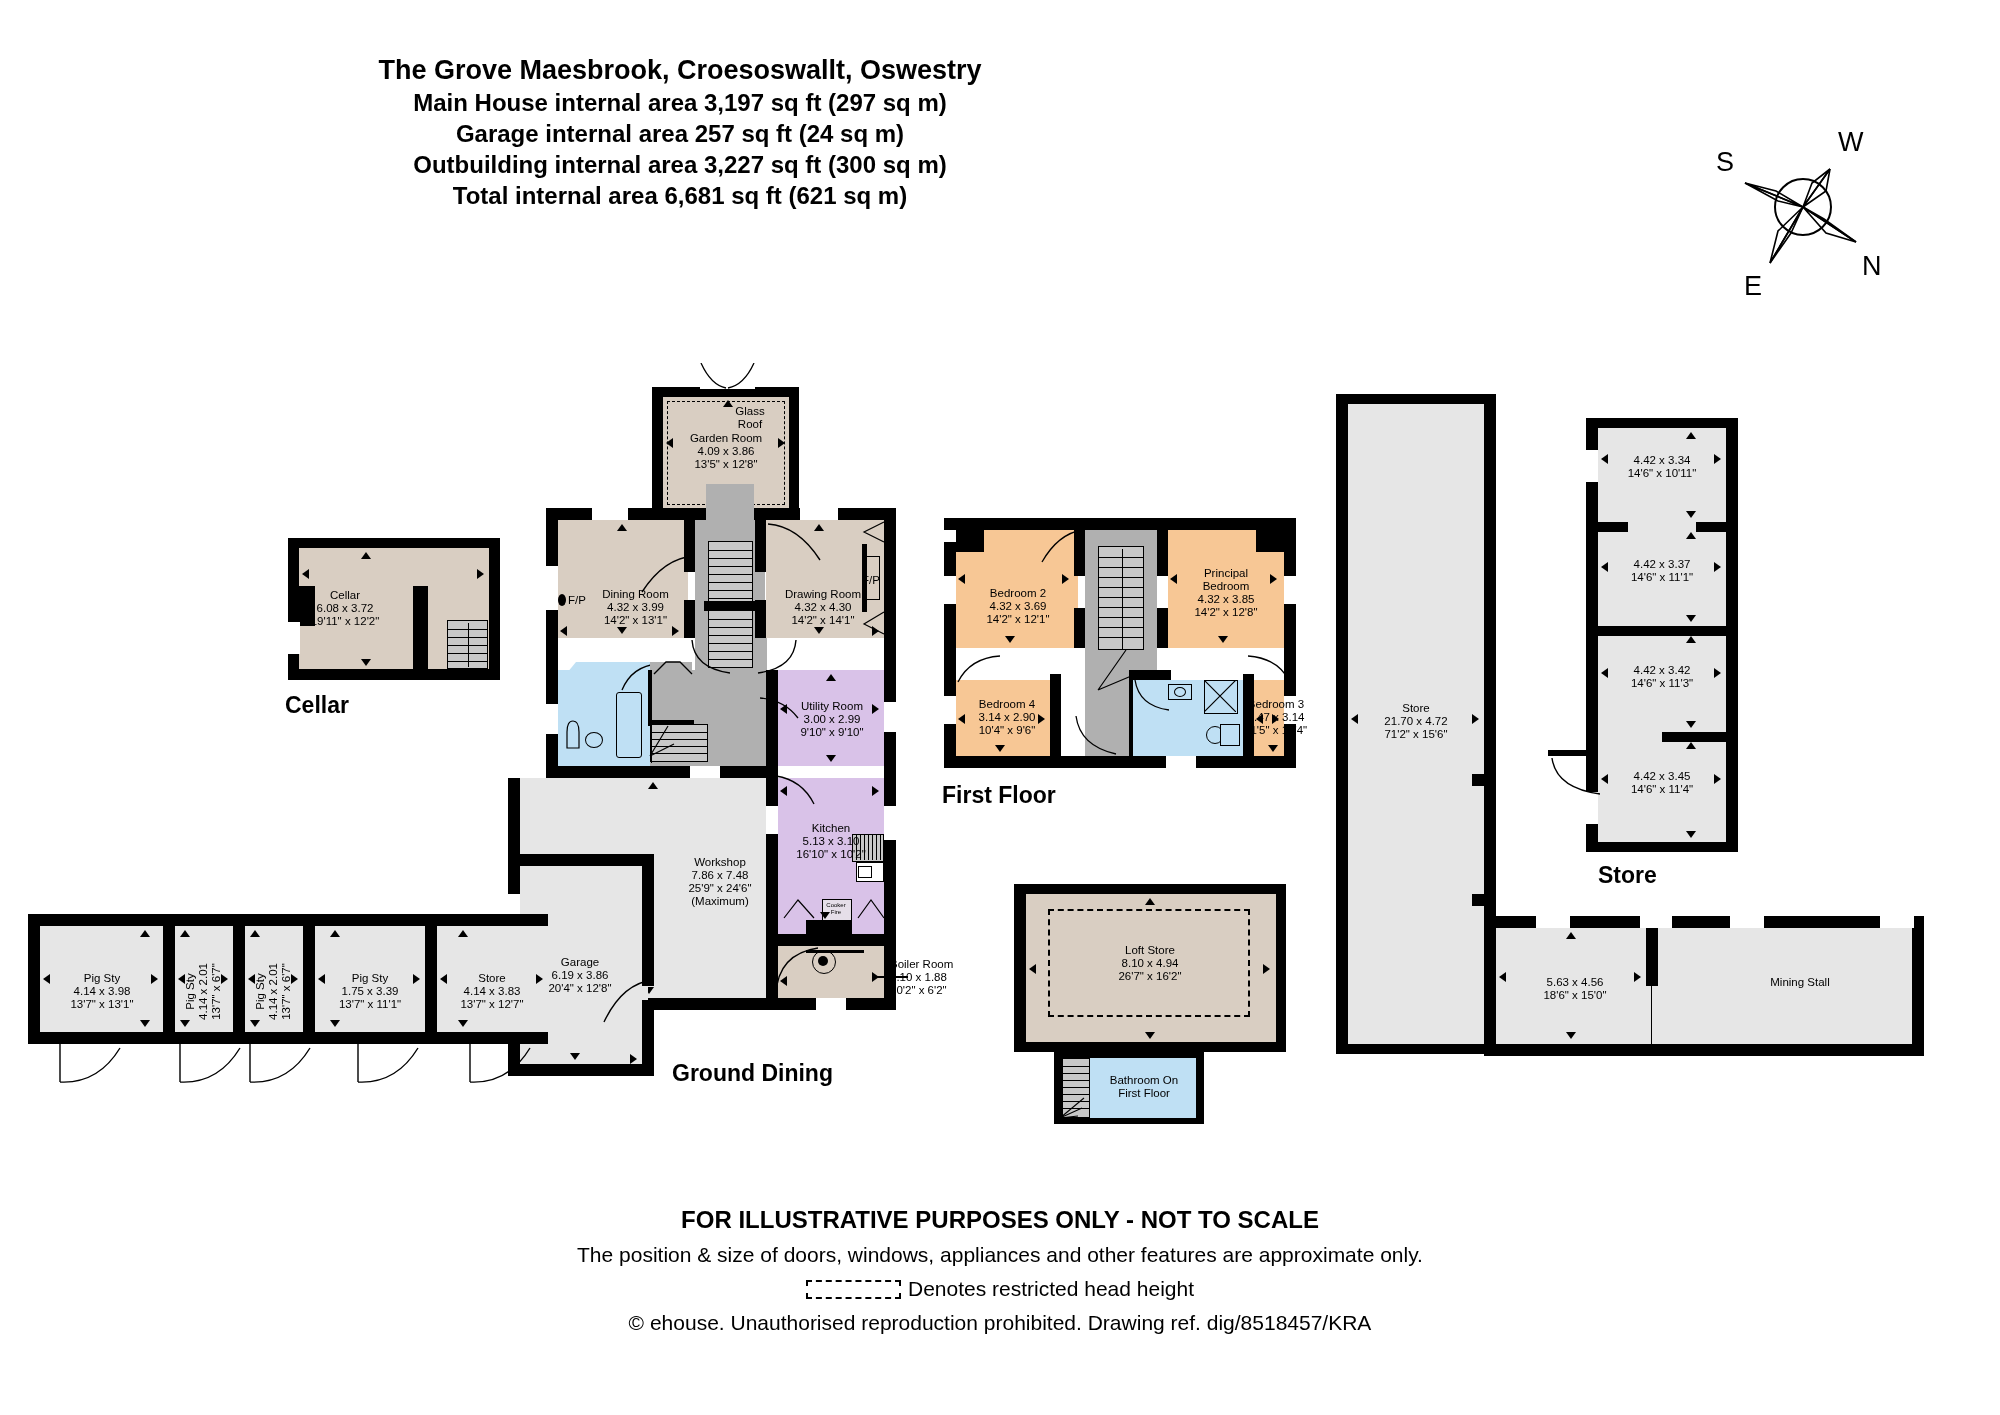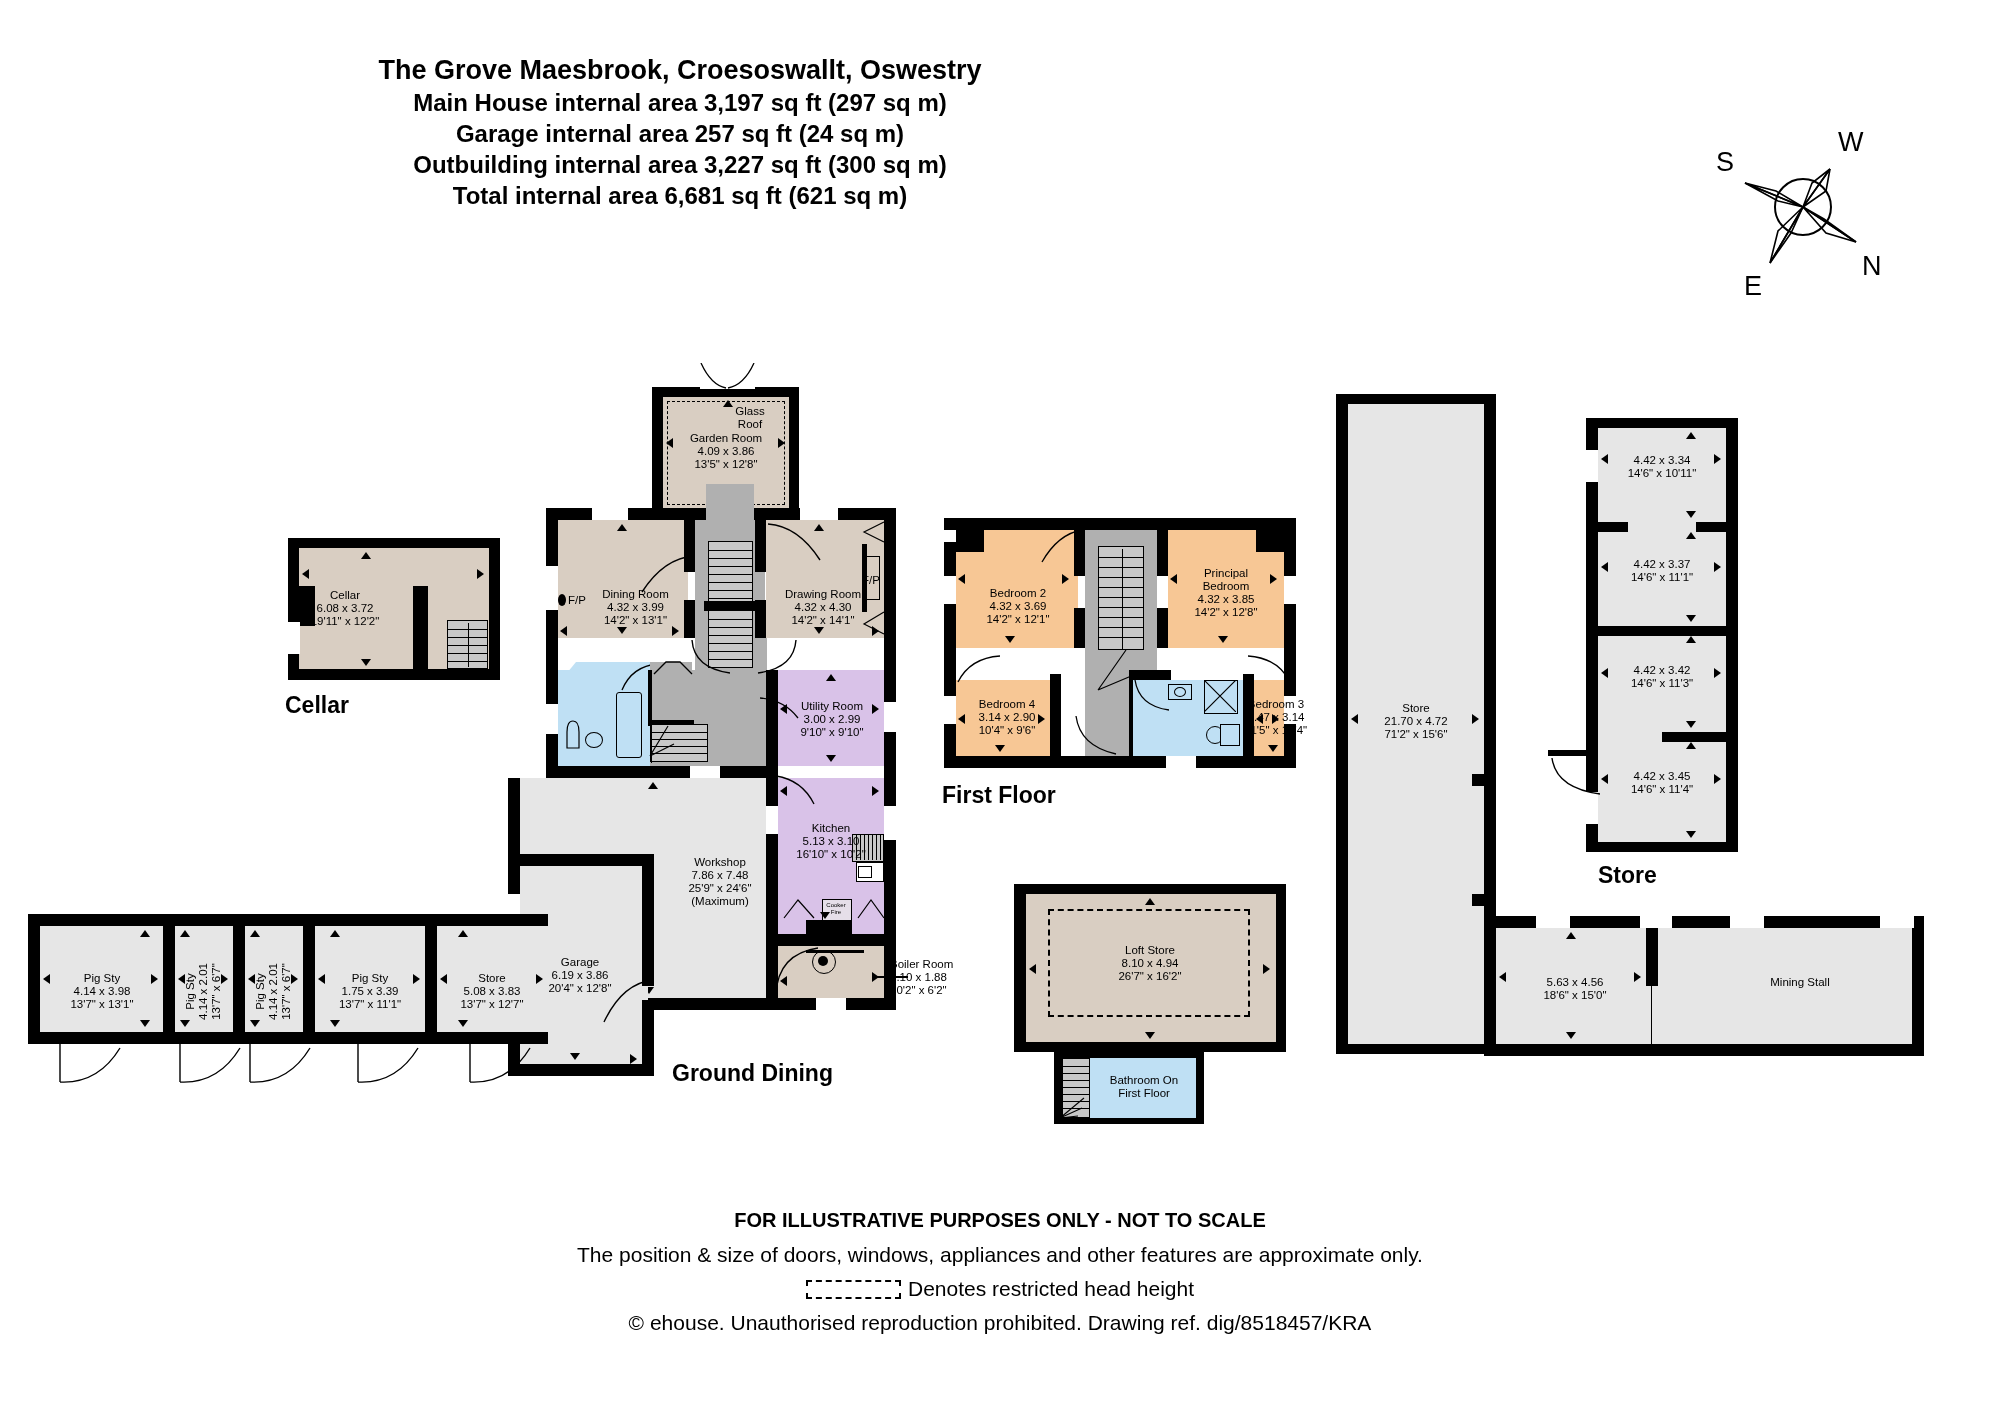--- a/index.html
+++ b/index.html
@@ -52,21 +52,21 @@
   
   .dashbox{position:absolute;border:2px dashed #000;box-sizing:border-box;}
 
   
   .stairs{position:absolute;background:#c8c8c8;border:1px solid #000;box-sizing:border-box;}
   .stairs .st{position:absolute;left:0;right:0;height:0;border-top:1px solid #000;}
   .stairs.vert .st{left:0;right:0;}
 
   
   .footer{position:absolute;left:0;top:1188px;width:2000px;text-align:center;}
-  .footer .f1{font-size:20px;font-weight:bold;line-height:36px;}
+  .footer .f1{font-size:24px;font-weight:bold;line-height:36px;}
   .footer .f2{font-size:21px;line-height:34px;}
   .footer .f3{font-size:21px;line-height:34px;}
   .footer .f4{font-size:21px;line-height:34px;}
   .hhbox{display:inline-block;width:95px;height:19px;border:2px dashed #000;
          vertical-align:-3px;margin-right:7px;box-sizing:border-box;}
 
   .fp{position:absolute;font-size:11.5px;}
   .glass{position:absolute;text-align:center;font-size:11.5px;line-height:13px;}
   .tiny{position:absolute;font-size:6px;line-height:7px;text-align:center;}
 </style>
@@ -699,21 +699,21 @@
       <path d="M2,2 L2,40 M2,40 Q40,42 62,6" fill="none" stroke="#000" stroke-width="1.4"></path>
     </svg>
 
     <div class="room fill-lgrey" style="left:437px;top:912px;width:111px;height:106px;"></div>
     <div class="ar u" style="left:458px;top:916px;"></div>
     <div class="ar d" style="left:458px;top:1006px;"></div>
     <div class="ar l" style="left:440px;top:960px;"></div>
     <div class="ar r" style="left:536px;top:960px;"></div>
     <div class="lbl" style="left:432px;top:958px;width:120px;">
       <span class="n">Store</span>
-      <span class="m">5.08 x 3.83</span>
+      <span class="m">4.14 x 3.83</span>
       <span class="i">13'7" x 12'7"</span>
     </div>
     <svg style="position:absolute;left:468px;top:1028px;width:66px;height:46px;">
       <path d="M2,2 L2,40 M2,40 Q40,42 62,6" fill="none" stroke="#000" stroke-width="1.4"></path>
     </svg>
   </div>
 
   <div class="footer">
     <div class="f1">FOR ILLUSTRATIVE PURPOSES ONLY - NOT TO SCALE</div>
     <div class="f2">The position &amp; size of doors, windows, appliances and other features are approximate only.</div>

